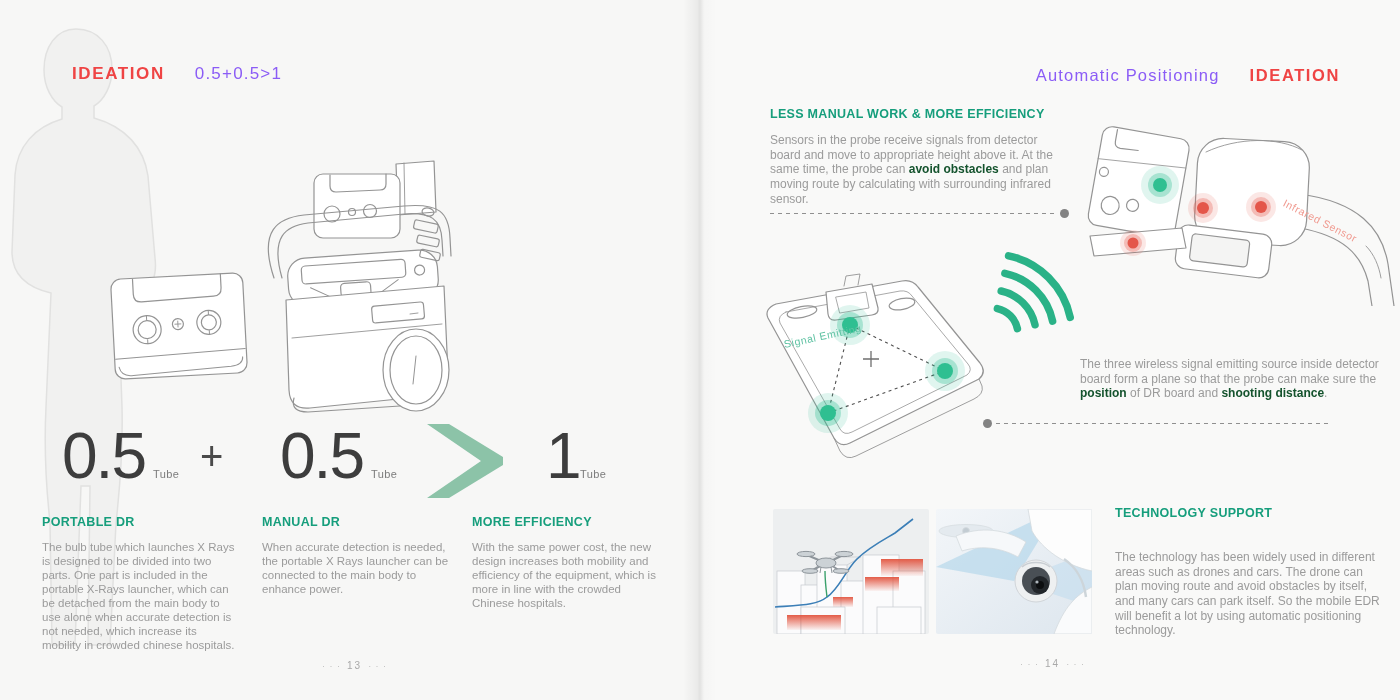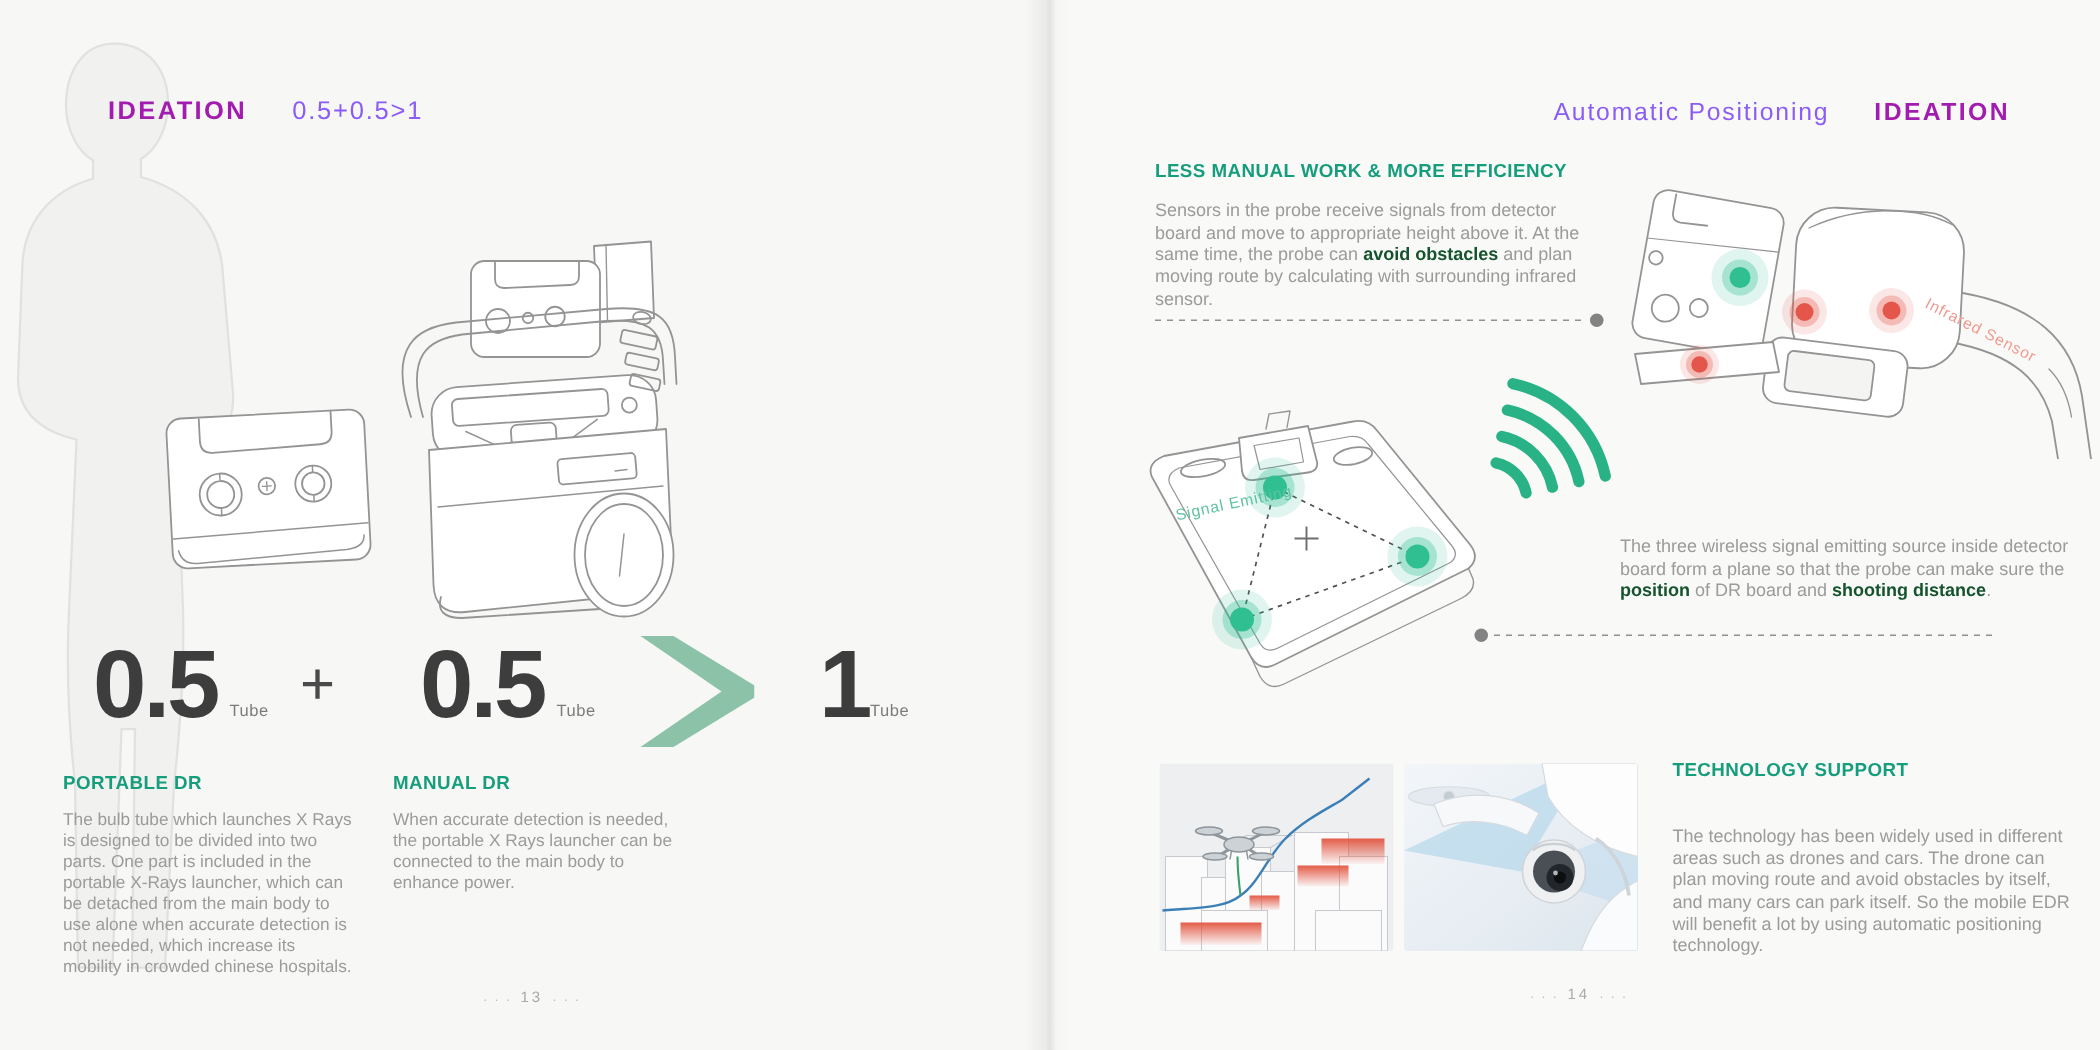--- a/index.html
+++ b/index.html
@@ -6,28 +6,28 @@
   #spread{position:relative;width:1400px;height:700px;overflow:hidden;
     font-family:"Liberation Sans","DejaVu Sans",sans-serif;background:#f8f8f7;}
   .page{position:absolute;top:0;height:700px;}
   #page-left{left:0;width:700px;background:#f7f7f6;}
   #page-right{left:700px;width:700px;background:#f9f9f8;}
   .gutter{position:absolute;left:683px;top:0;width:34px;height:700px;
     background:linear-gradient(90deg,rgba(0,0,0,0) 0%,rgba(0,0,0,0.05) 42%,rgba(0,0,0,0.09) 50%,rgba(0,0,0,0.015) 62%,rgba(0,0,0,0) 100%);}
   .abs{position:absolute;}
   
   .hdr{display:flex;align-items:baseline;gap:30px;}
-  .hdr .title{font-size:17px;font-weight:700;color:#a21caf;letter-spacing:1.6px;}
+  .hdr .title{font-size:17px;font-weight:700;color:#ef4444;letter-spacing:1.6px;}
   .hdr .subtitle{font-size:17px;color:#8b5cf6;letter-spacing:1.2px;font-weight:400;}
   
   .sec-h{font-size:12.5px;font-weight:700;color:#169e7c;letter-spacing:.3px;}
   .body-txt{font-size:12px;line-height:1.22;color:#9b9b9b;font-weight:400;}
   .hl{color:#14532d;font-weight:700;}
   
-  .bignum{font-size:64px;line-height:1;font-weight:700;color:#3d3d3d;letter-spacing:-2px;}
+  .bignum{font-size:64px;line-height:1;font-weight:400;color:#3d3d3d;letter-spacing:-2px;}
   .unit{font-size:11px;color:#7c7c7c;letter-spacing:.4px;}
   .plus{font-size:40px;font-weight:200;color:#4a4a4a;line-height:1;}
   
   .pgnum{font-size:10px;color:#a9a9a9;letter-spacing:2px;display:flex;gap:6px;align-items:center;}
   .pgnum .marks{letter-spacing:1px;color:#bdbdbd;font-size:9px;}
   
   .dashline{height:1px;background:repeating-linear-gradient(90deg,#909090 0 4px,transparent 4px 8px);}
   .conn-dot{width:9px;height:9px;border-radius:50%;background:#838383;}
   
   .diag-label{font-size:10.5px;letter-spacing:.6px;white-space:nowrap;transform-origin:left center;}
@@ -127,20 +127,24 @@
     <div class="abs bignum" style="left:546px;top:424px;">1</div>
     <div class="abs unit" style="left:580px;top:468px;">Tube</div>
 
     <div class="abs" style="left:42px;top:515px;width:196px;">
       <div class="sec-h">PORTABLE DR</div>
       <div class="body-txt" style="margin-top:11px;font-size:11.5px;">The bulb tube which launches X Rays is designed to be divided into two parts. One part is included in the portable X-Rays launcher, which can be detached from the main body to use alone when accurate detection is not needed, which increase its mobility in crowded chinese hospitals.</div>
     </div>
     <div class="abs" style="left:262px;top:515px;width:192px;">
       <div class="sec-h">MANUAL DR</div>
       <div class="body-txt" style="margin-top:11px;font-size:11.5px;">When accurate detection is needed, the portable X Rays launcher can be connected to the main body to enhance power.</div>
+    </div>
+    <div class="abs" style="left:472px;top:515px;width:192px;">
+      <div class="sec-h">MORE EFFICIENCY</div>
+      <div class="body-txt" style="margin-top:11px;font-size:11.5px;">With the same power cost, the new design increases both mobility and efficiency of the equipment, which is more in line with the crowded Chinese hospitals.</div>
     </div>
 
     <div class="abs pgnum" style="left:322px;top:660px;">
       <span class="marks">· · ·</span>
       <span>13</span>
       <span class="marks">· · ·</span>
     </div>
   </div>
 
   <div class="page" id="page-right">

